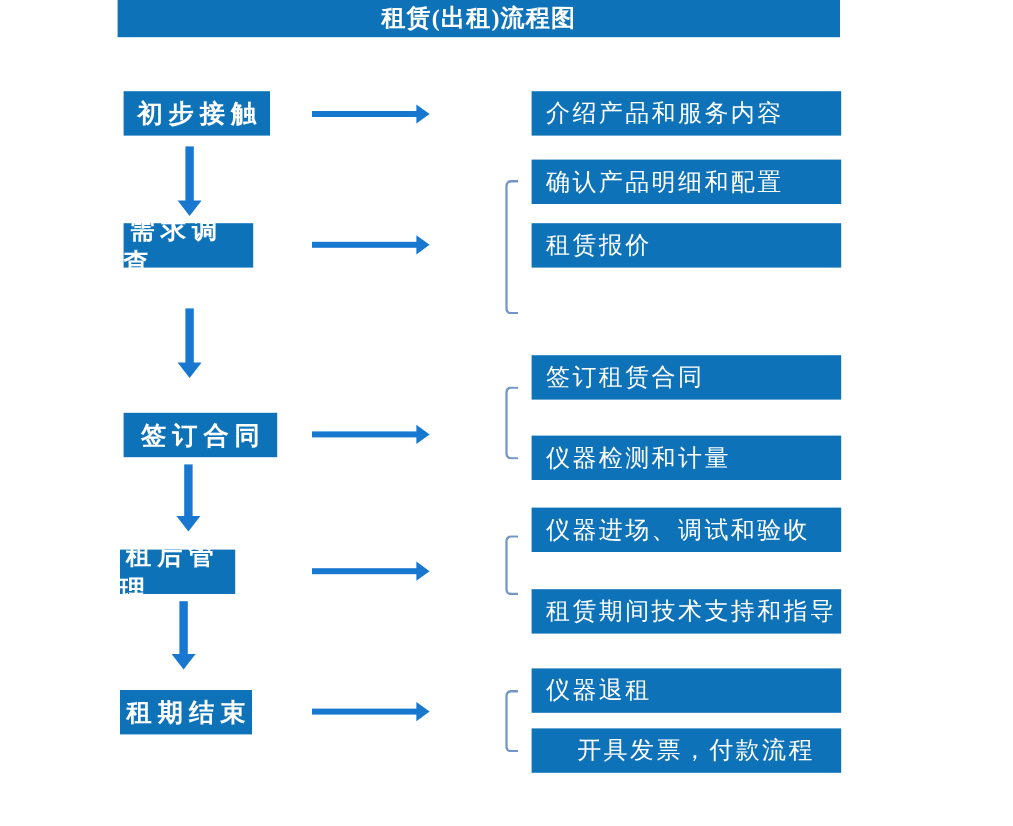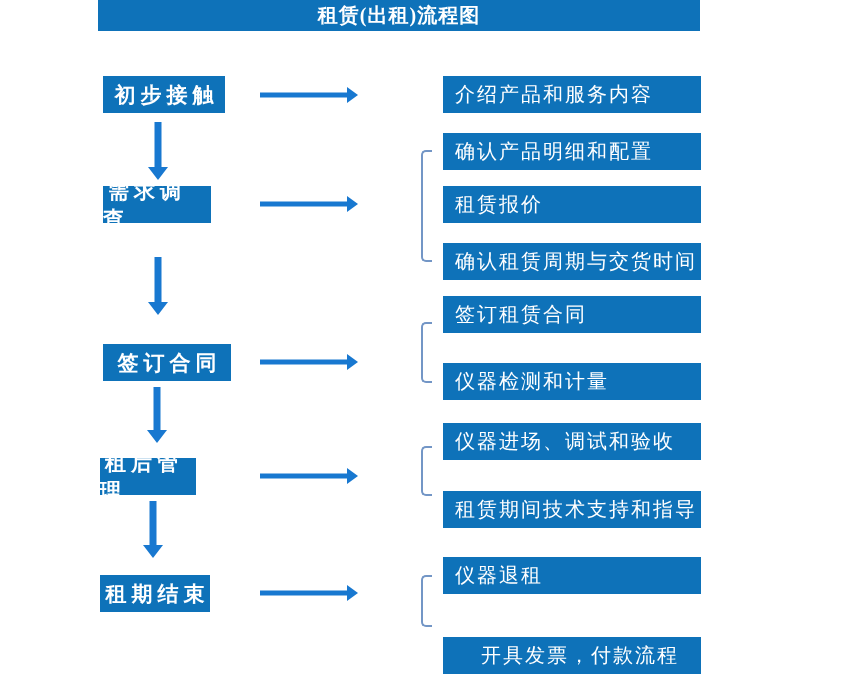--- a/index.html
+++ b/index.html
@@ -42,21 +42,21 @@
     position:absolute;left:443px;width:258px;height:37px;
     background:var(--box-fill);
     color:var(--box-text);
     display:flex;align-items:center;
     padding-left:12px;
     font-size:20px;font-weight:normal;letter-spacing:2px;
     white-space:nowrap;
   }
   .r1{top:76px;}  .r2{top:133px;} .r3{top:186px;} .r4{top:243px;}
   .r5{top:296px;} .r6{top:363px;} .r7{top:423px;} .r8{top:491px;}
-  .r9{top:557px;} .r10{top:637px;padding-left:38px;}
+  .r9{top:557px;} .r10{top:607px;padding-left:38px;}
   .varrow{position:absolute;width:20px;}
   .varrow .shaft{
     position:absolute;left:50%;transform:translateX(-50%);
     top:0;bottom:12px;width:7px;background:var(--arrow);
   }
   .varrow .head{
     position:absolute;bottom:0;left:50%;transform:translateX(-50%);
     width:0;height:0;
     border-left:10px solid transparent;
     border-right:10px solid transparent;
@@ -149,21 +149,20 @@
   </div>
 
   <div class="bracket b2"></div>
   <div class="bracket b3"></div>
   <div class="bracket b4"></div>
   <div class="bracket b5"></div>
 
   <div class="rbox r1">介绍产品和服务内容</div>
   <div class="rbox r2">确认产品明细和配置</div>
   <div class="rbox r3">租赁报价</div>
-  <div class="rbox r4">确认租赁周期与交货时间</div>
   <div class="rbox r5">签订租赁合同</div>
   <div class="rbox r6">仪器检测和计量</div>
   <div class="rbox r7">仪器进场、调试和验收</div>
   <div class="rbox r8">租赁期间技术支持和指导</div>
   <div class="rbox r9">仪器退租</div>
   <div class="rbox r10">开具发票，付款流程</div>
 
 </div>
 
 </body></html>

